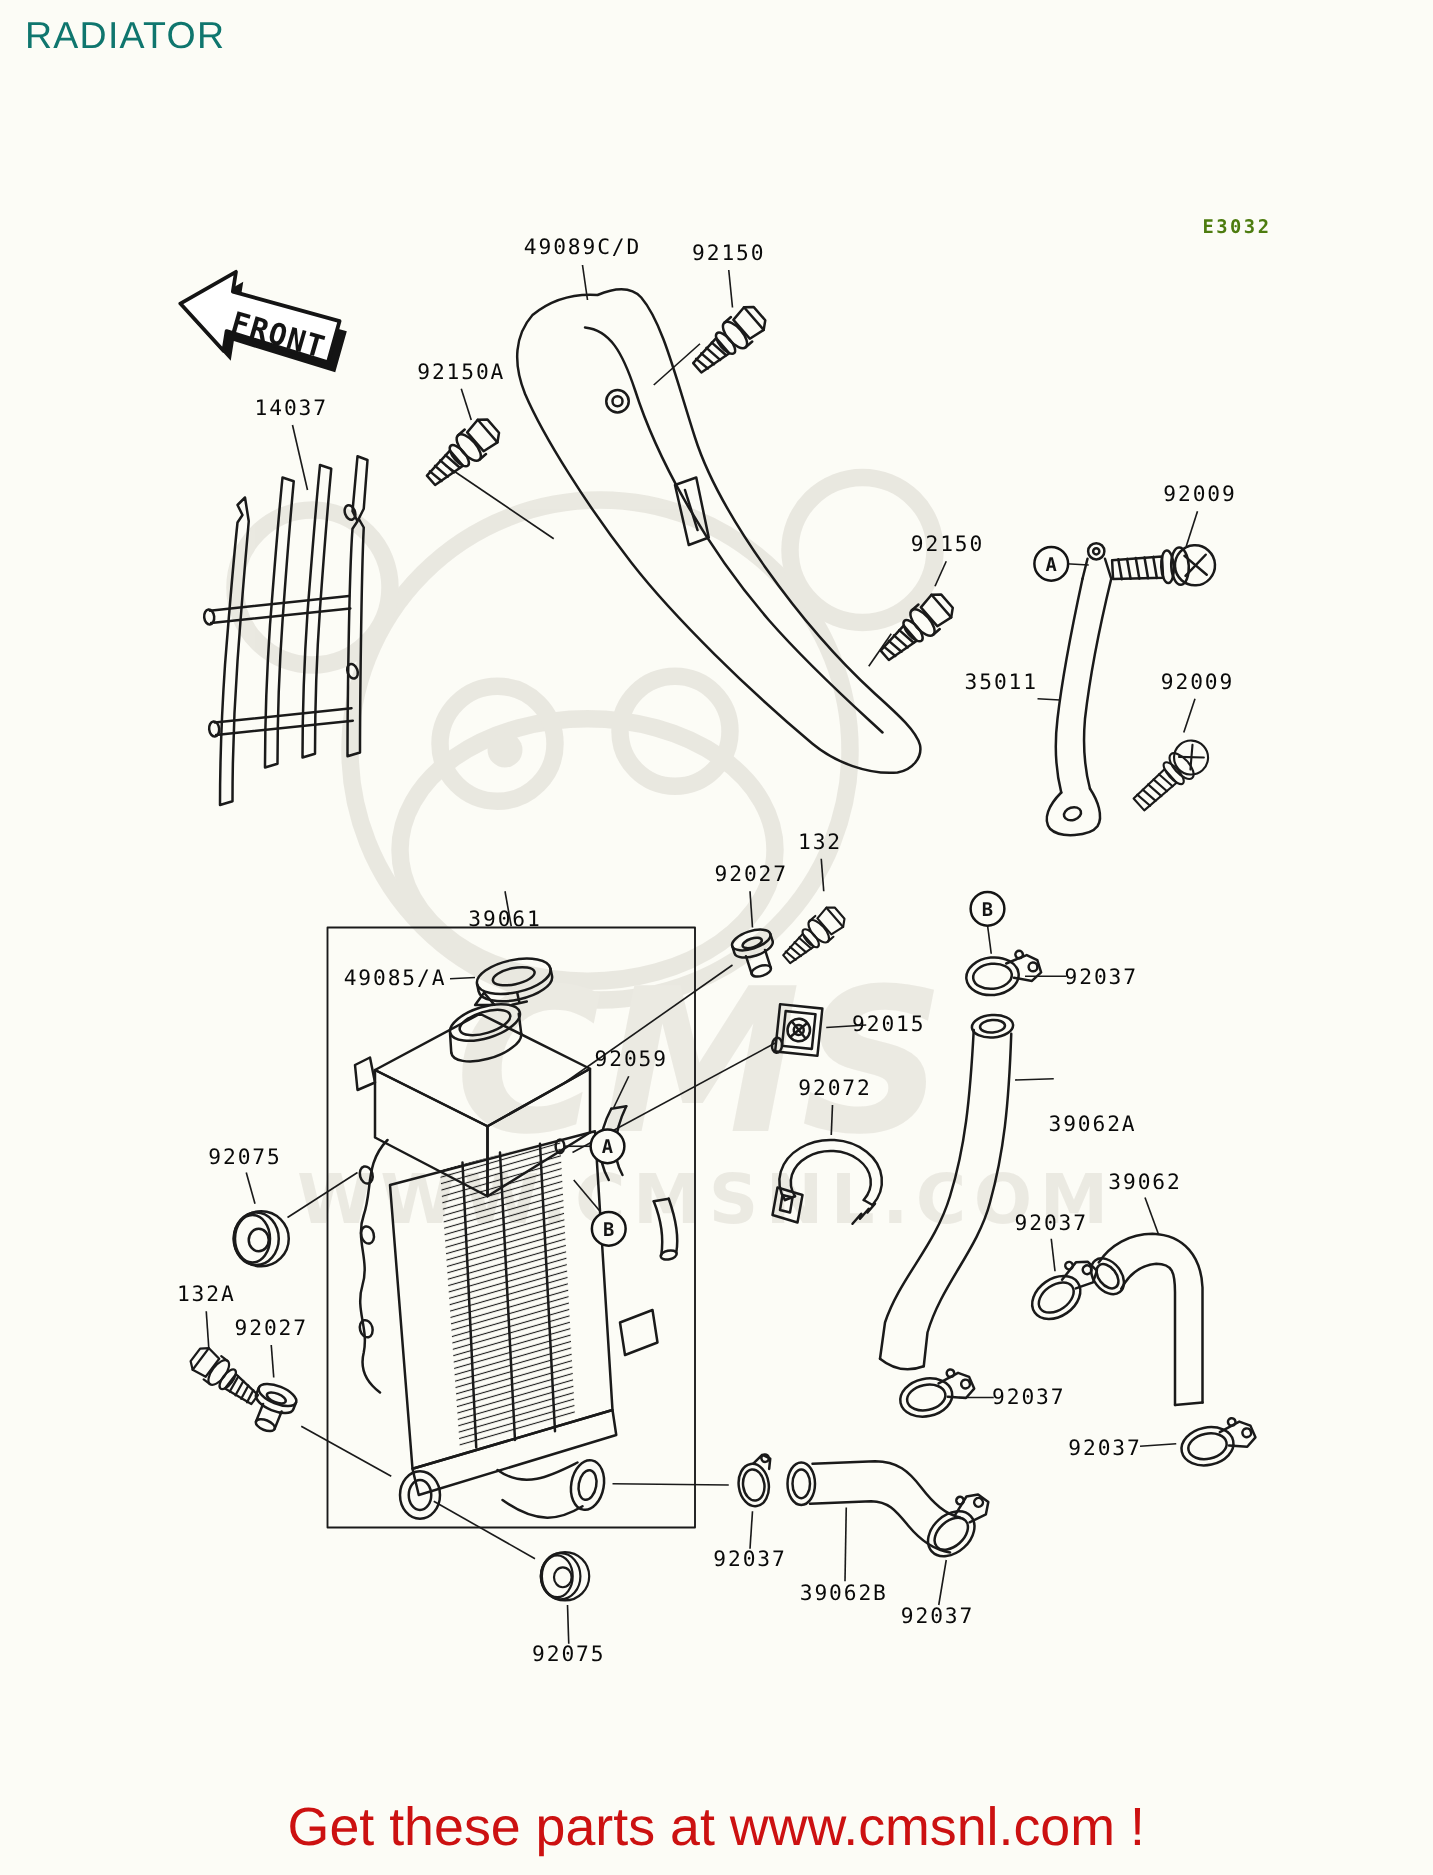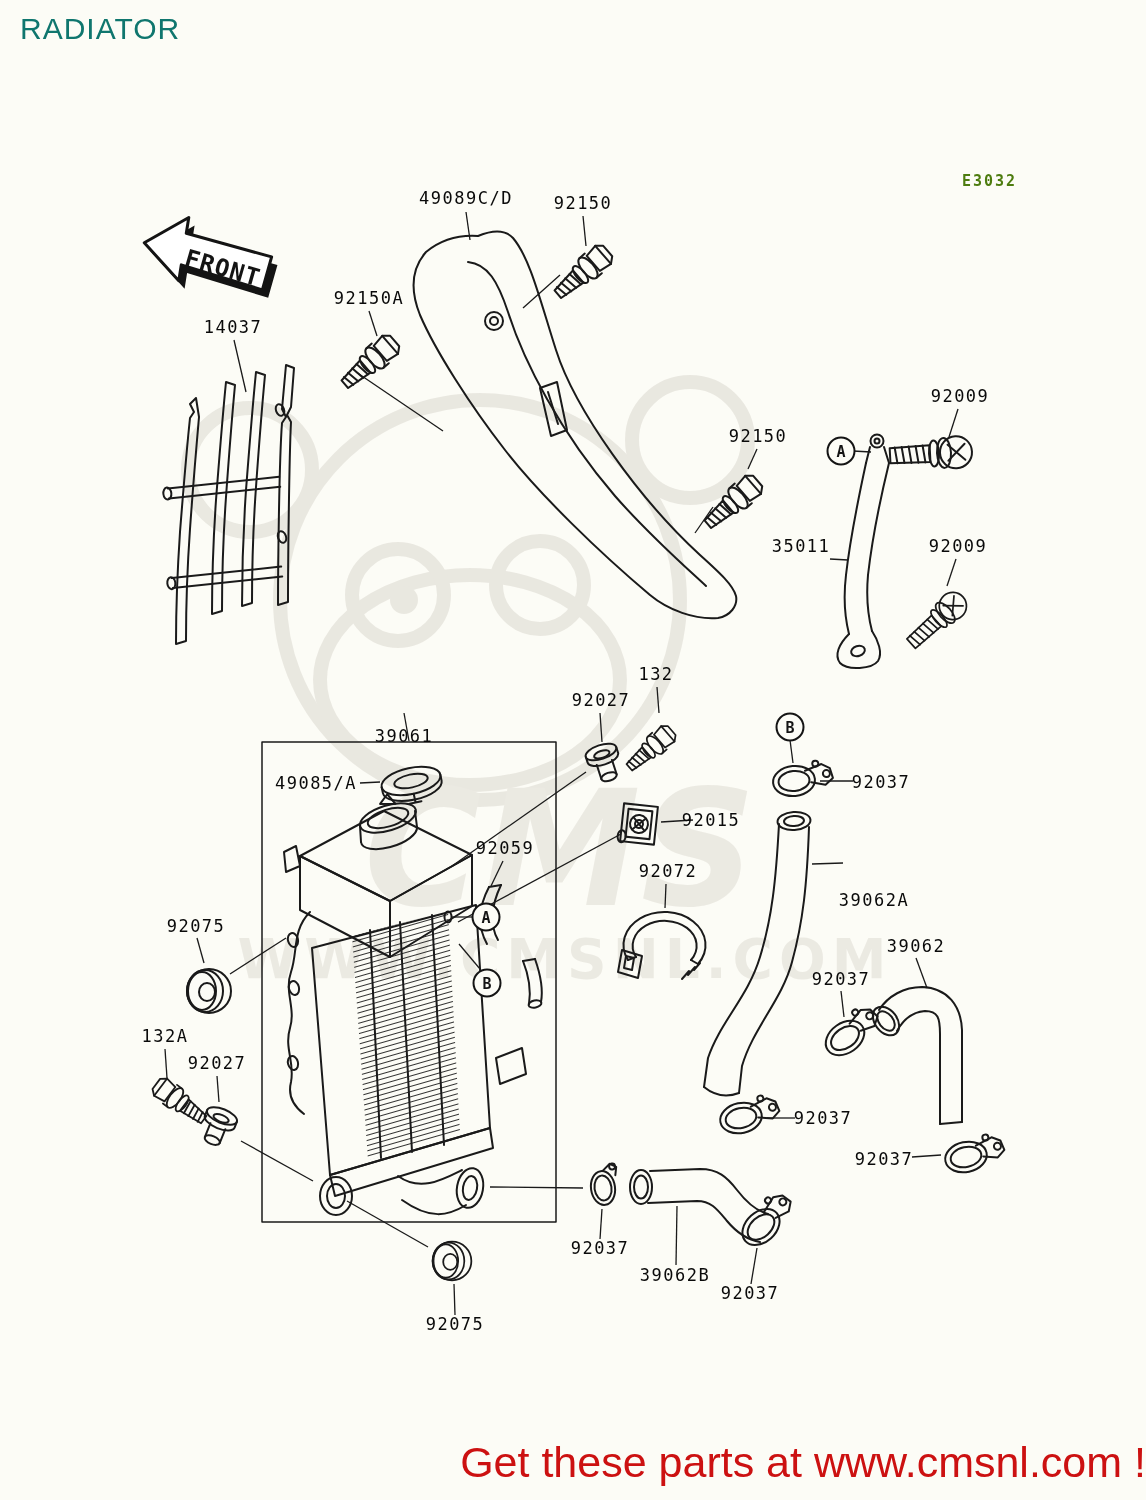--- a/index.html
+++ b/index.html
@@ -2,21 +2,21 @@
 <html><head>
 <meta charset="utf-8">
 <style>
   html,body{margin:0;padding:0;background:#fcfcf6;}
   .stage{position:relative;width:1146px;height:1500px;background:#fcfcf6;overflow:hidden;
          font-family:"DejaVu Sans",sans-serif;}
   .page-title{position:absolute;left:20px;top:12px;font-family:"Liberation Sans",sans-serif;
               font-size:30px;color:#0f766e;letter-spacing:1px;}
   .diagram-code{position:absolute;left:962px;top:172px;font-family:"DejaVu Sans Mono",monospace;
                 font-weight:700;font-size:15px;letter-spacing:2px;color:#4d7c0f;}
-  .promo{position:absolute;left:0;top:1438px;width:100%;text-align:right;
+  .promo{position:absolute;left:0;top:1438px;width:100%;text-align:center;
          font-family:"Liberation Sans",sans-serif;font-size:43px;color:#cc1111;}
   .callout{position:absolute;transform:translate(-50%,-50%);font-family:"DejaVu Sans Mono",monospace;
            font-weight:400;font-size:17px;letter-spacing:1.5px;color:#0a0a0a;white-space:nowrap;}
   .marker{position:absolute;transform:translate(-50%,-50%);width:25px;height:25px;
           border:2px solid #141414;border-radius:50%;background:#fcfcf6;
           font-family:"DejaVu Sans Mono",monospace;font-weight:700;font-size:15px;color:#141414;
           display:flex;align-items:center;justify-content:center;}
   svg{position:absolute;left:0;top:0;}
   .ln{stroke:#1a1a1a;stroke-width:2;fill:none;stroke-linecap:round;stroke-linejoin:round;}
   .thin{stroke:#1a1a1a;stroke-width:1.3;fill:none;}

